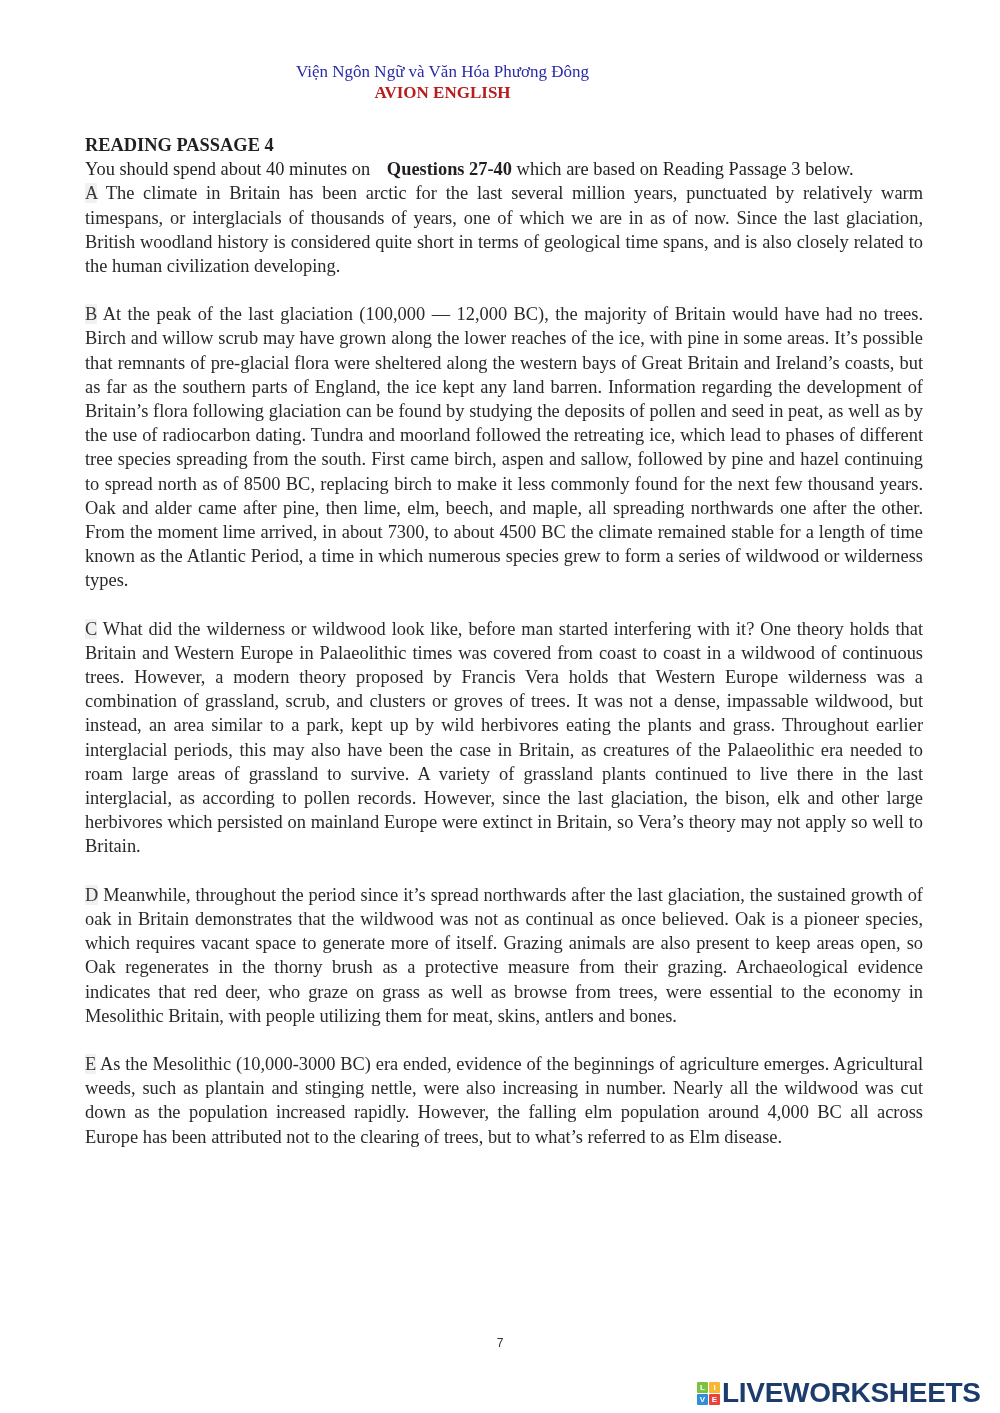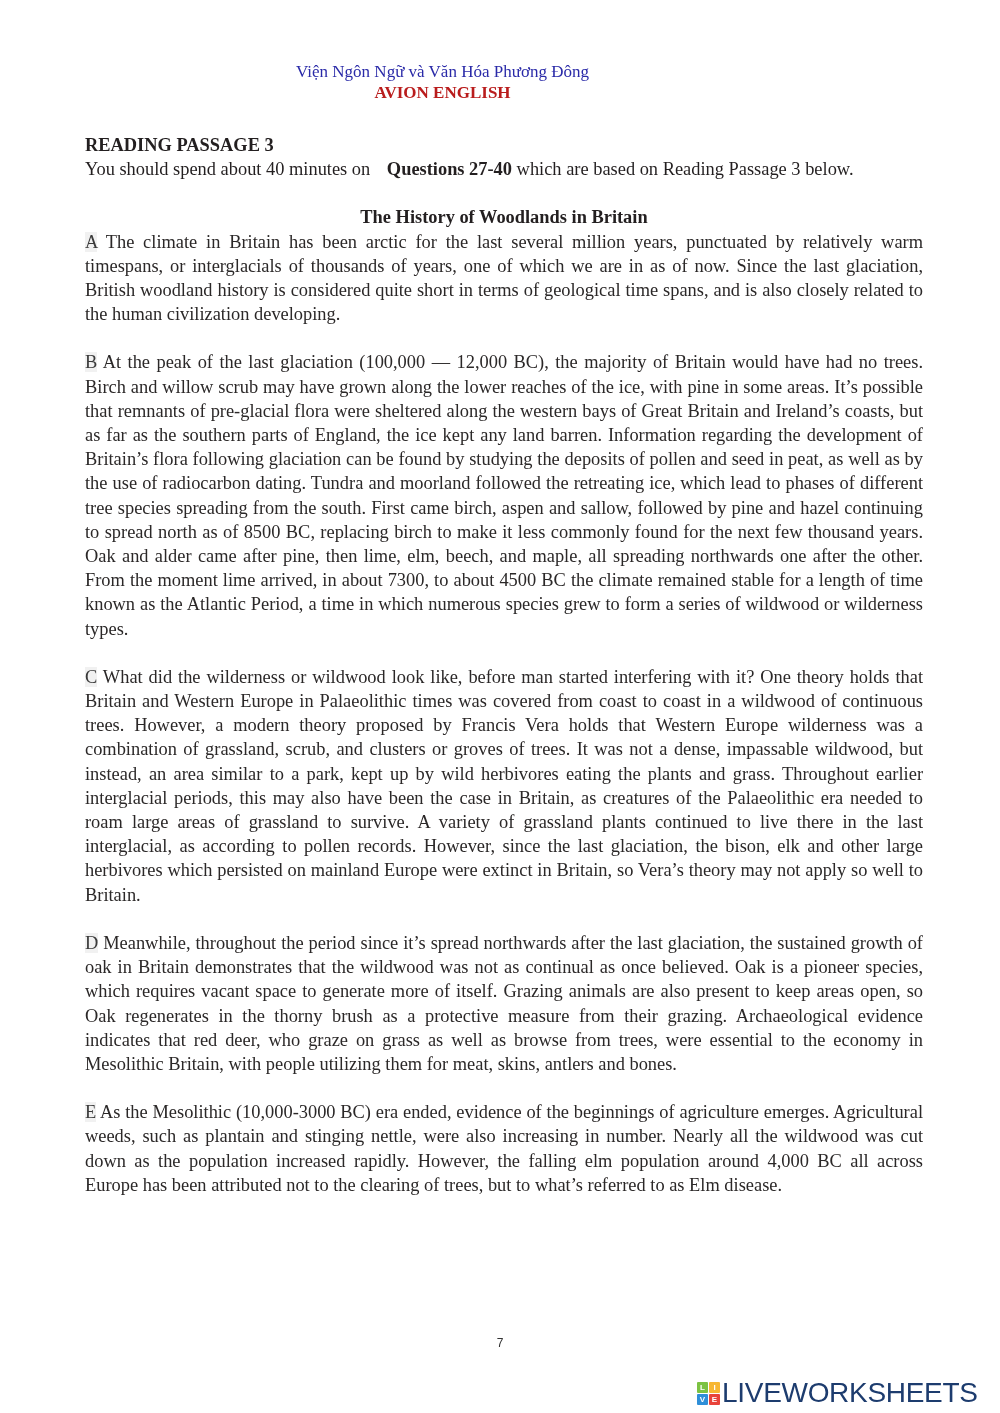--- a/index.html
+++ b/index.html
@@ -93,40 +93,39 @@
       align-items: center;
       justify-content: center;
       font-family: "Liberation Sans", sans-serif;
       font-size: 8px;
       font-weight: bold;
       color: #fff;
       border-radius: 1px;
     }
     .lw-text {
       font-family: "Liberation Sans", sans-serif;
-      font-weight: normal;
+      font-weight: bold;
       font-size: 28px;
       letter-spacing: -0.3px;
       color: #1d3c6e;
       line-height: 30px;
     }
   </style>
 </head>
 <body>
 
 <div class="page-header">
   <div class="institute">Viện Ngôn Ngữ và Văn Hóa Phương Đông</div>
   <div class="brand">AVION ENGLISH</div>
 </div>
 
 <div class="content">
-  <p class="section-heading">READING PASSAGE 3</p>
+  <p class="section-heading">READING PASSAGE 4</p>
   <p class="instructions"><span>You should spend about 40 minutes on </span><b>Questions 27-40</b><span> which are based on Reading Passage 3 below.</span></p>
 
-  <p class="passage-title">The History of Woodlands in Britain</p>
 
   <p class="paragraph"><span class="para-letter">A</span><span> The climate in Britain has been arctic for the last several million years, punctuated by relatively warm timespans, or interglacials of thousands of years, one of which we are in as of now. Since the last glaciation, British woodland history is considered quite short in terms of geological time spans, and is also closely related to the human civilization developing.</span></p>
 
   <p class="paragraph"><span class="para-letter">B</span><span> At the peak of the last glaciation (100,000 — 12,000 BC), the majority of Britain would have had no trees. Birch and willow scrub may have grown along the lower reaches of the ice, with pine in some areas. It’s possible that remnants of pre-glacial flora were sheltered along the western bays of Great Britain and Ireland’s coasts, but as far as the southern parts of England, the ice kept any land barren. Information regarding the development of Britain’s flora following glaciation can be found by studying the deposits of pollen and seed in peat, as well as by the use of radiocarbon dating. Tundra and moorland followed the retreating ice, which lead to phases of different tree species spreading from the south. First came birch, aspen and sallow, followed by pine and hazel continuing to spread north as of 8500 BC, replacing birch to make it less commonly found for the next few thousand years. Oak and alder came after pine, then lime, elm, beech, and maple, all spreading northwards one after the other. From the moment lime arrived, in about 7300, to about 4500 BC the climate remained stable for a length of time known as the Atlantic Period, a time in which numerous species grew to form a series of wildwood or wilderness types.</span></p>
 
   <p class="paragraph"><span class="para-letter">C</span><span> What did the wilderness or wildwood look like, before man started interfering with it? One theory holds that Britain and Western Europe in Palaeolithic times was covered from coast to coast in a wildwood of continuous trees. However, a modern theory proposed by Francis Vera holds that Western Europe wilderness was a combination of grassland, scrub, and clusters or groves of trees. It was not a dense, impassable wildwood, but instead, an area similar to a park, kept up by wild herbivores eating the plants and grass. Throughout earlier interglacial periods, this may also have been the case in Britain, as creatures of the Palaeolithic era needed to roam large areas of grassland to survive. A variety of grassland plants continued to live there in the last interglacial, as according to pollen records. However, since the last glaciation, the bison, elk and other large herbivores which persisted on mainland Europe were extinct in Britain, so Vera’s theory may not apply so well to Britain.</span></p>
 
   <p class="paragraph"><span class="para-letter">D</span><span> Meanwhile, throughout the period since it’s spread northwards after the last glaciation, the sustained growth of oak in Britain demonstrates that the wildwood was not as continual as once believed. Oak is a pioneer species, which requires vacant space to generate more of itself. Grazing animals are also present to keep areas open, so Oak regenerates in the thorny brush as a protective measure from their grazing. Archaeological evidence indicates that red deer, who graze on grass as well as browse from trees, were essential to the economy in Mesolithic Britain, with people utilizing them for meat, skins, antlers and bones.</span></p>
 
   <p class="paragraph"><span class="para-letter">E</span><span> As the Mesolithic (10,000-3000 BC) era ended, evidence of the beginnings of agriculture emerges. Agricultural weeds, such as plantain and stinging nettle, were also increasing in number. Nearly all the wildwood was cut down as the population increased rapidly. However, the falling elm population around 4,000 BC all across Europe has been attributed not to the clearing of trees, but to what’s referred to as Elm disease.</span></p>

